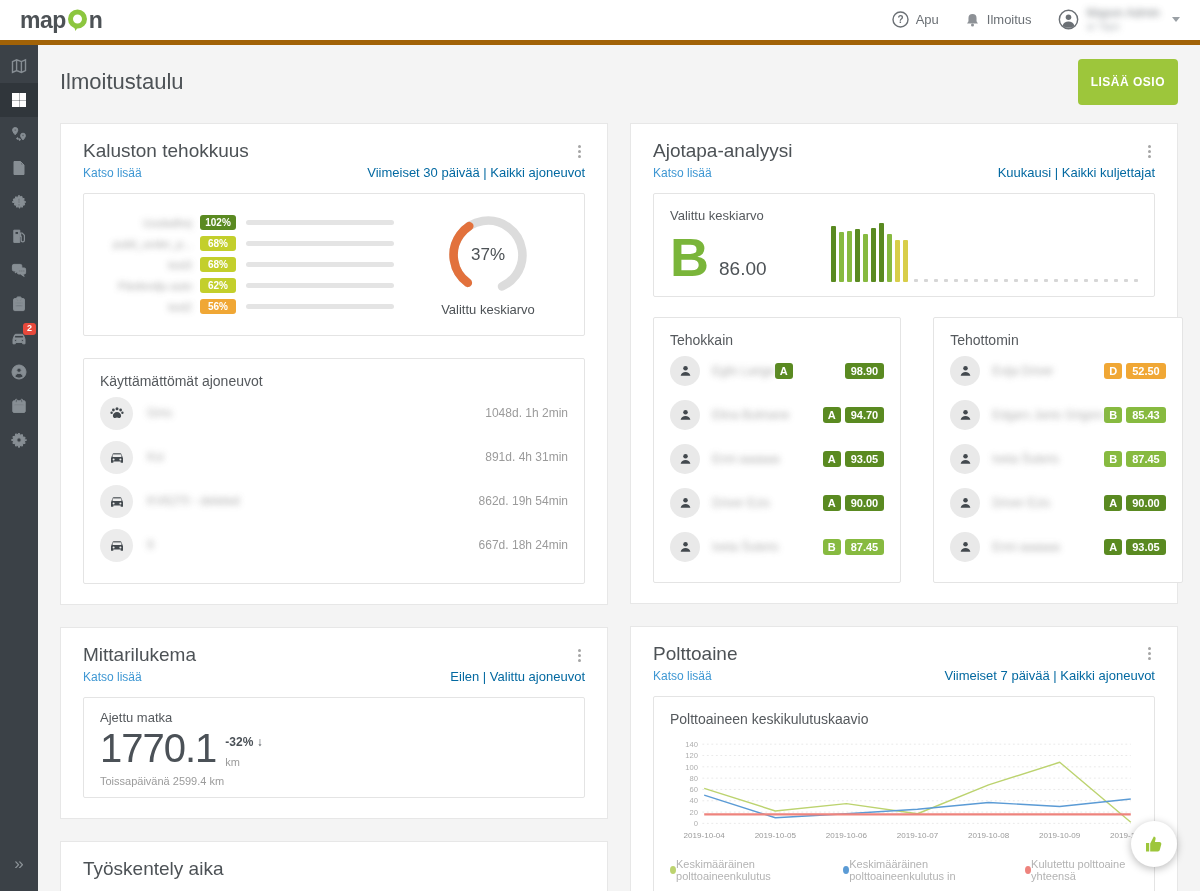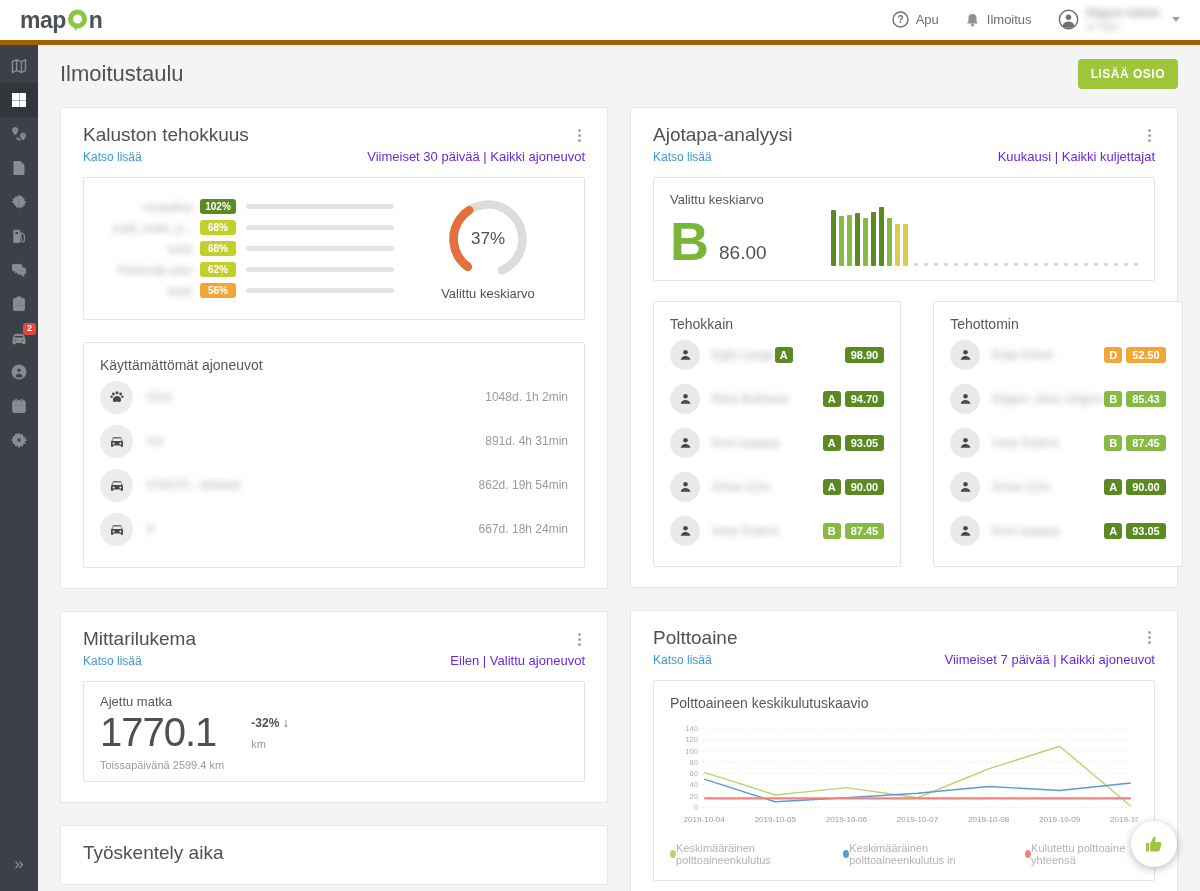--- a/index.html
+++ b/index.html
@@ -32,34 +32,34 @@
   .side-badge { position:absolute; top:2px; right:2px; background:#e8493c; color:#fff; font-size:9px;
     font-weight:700; border-radius:3px; padding:1px 4px; line-height:1.1; }
   .side-expand { margin-top:auto; margin-bottom:10px; height:34px; display:flex; align-items:center;
     justify-content:center; color:#8d9499; font-size:17px; cursor:pointer; }
 
   
   .main { position:absolute; top:45px; left:38px; right:0; bottom:0; padding:14px 22px 0 22px; }
   .page-head { display:flex; align-items:center; margin-bottom:18px; }
   .page-title { font-size:22px; font-weight:400; color:#4d5256; }
   .btn-lime { margin-left:auto; background:#9dc63b; color:#fff; border:none; border-radius:4px;
-    font-size:12px; font-weight:700; letter-spacing:.5px; padding:8px 13px; cursor:pointer;
+    font-size:12px; font-weight:700; letter-spacing:.5px; padding:16px 13px; cursor:pointer;
     font-family:"Liberation Sans",sans-serif; }
 
   .grid { display:flex; gap:22px; align-items:flex-start; }
   .col { flex:1; min-width:0; display:flex; flex-direction:column; gap:22px; }
 
   .card { background:#fff; border:1px solid #e7e7e7; padding:16px 22px 20px 22px; position:relative; }
   .card-title-row { display:flex; align-items:center; }
   .card-title { font-size:19px; font-weight:400; color:#4d5256; }
   .dots { margin-left:auto; display:flex; flex-direction:column; gap:2px; padding:4px; cursor:pointer; }
   .dots i { width:3px; height:3px; border-radius:50%; background:#a5a5a5; }
   .card-sub { display:flex; align-items:baseline; margin-top:3px; }
   .link-blue { font-size:12px; color:#3e97d3; text-decoration:none; cursor:pointer; }
-  .filter { margin-left:auto; font-size:13px; color:#6d28d9; cursor:pointer; }
+  .filter { margin-left:auto; font-size:13px; color:#0369a1; cursor:pointer; }
   .inner { border:1px solid #e4e4e4; border-radius:2px; margin-top:13px; padding:14px 16px; background:#fff; }
 
   
   .fe-wrap { display:flex; align-items:center; }
   .fe-rows { flex:1; padding:4px 0; }
   .fe-row { display:flex; align-items:center; height:21px; }
   .fe-label { width:92px; text-align:right; font-size:11px; color:#8f8f8f; margin-right:8px;
     white-space:nowrap; overflow:hidden; }
   .fe-badge { min-width:36px; text-align:center; font-size:10px; font-weight:700; color:#fff;
     border-radius:3px; padding:2px 3px; }
@@ -76,21 +76,21 @@
   .inner-title { font-size:14px; color:#55595d; }
   .uv-row { display:flex; align-items:center; height:40px; margin-top:4px; cursor:pointer; }
   .uv-avatar { width:33px; height:33px; border-radius:50%; background:#ececec; display:flex;
     align-items:center; justify-content:center; flex:0 0 auto; }
   .uv-avatar svg { width:16px; height:16px; fill:#43494e; }
   .uv-name { margin-left:14px; font-size:12px; color:#9a9a9a; }
   .uv-dur { margin-left:auto; font-size:12px; color:#9b9b9b; }
 
   
   .metric-label { font-size:13px; color:#55595d; }
-  .metric-row { display:flex; align-items:center; margin-top:2px;gap:26px; }
+  .metric-row { display:flex; align-items:flex-end; margin-top:2px; }
   .metric-big { font-size:40px; font-weight:300; color:#4b5157; letter-spacing:-1px; line-height:1.05; }
   .stack { display:flex; flex-direction:column; margin-left:9px; margin-top:4px; line-height:1.15; }
   .delta { font-size:12px; font-weight:700; color:#4b5157; }
   .unit { font-size:11px; color:#9b9b9b;margin-top:7px; }
   .metric-sub { font-size:11px; color:#9b9b9b; margin-top:6px; }
 
   
   .wt-title-row { display:flex; align-items:center; gap:7px; }
   .two-col { display:flex; gap:32px; }
   .two-col .inner { flex:1; }

